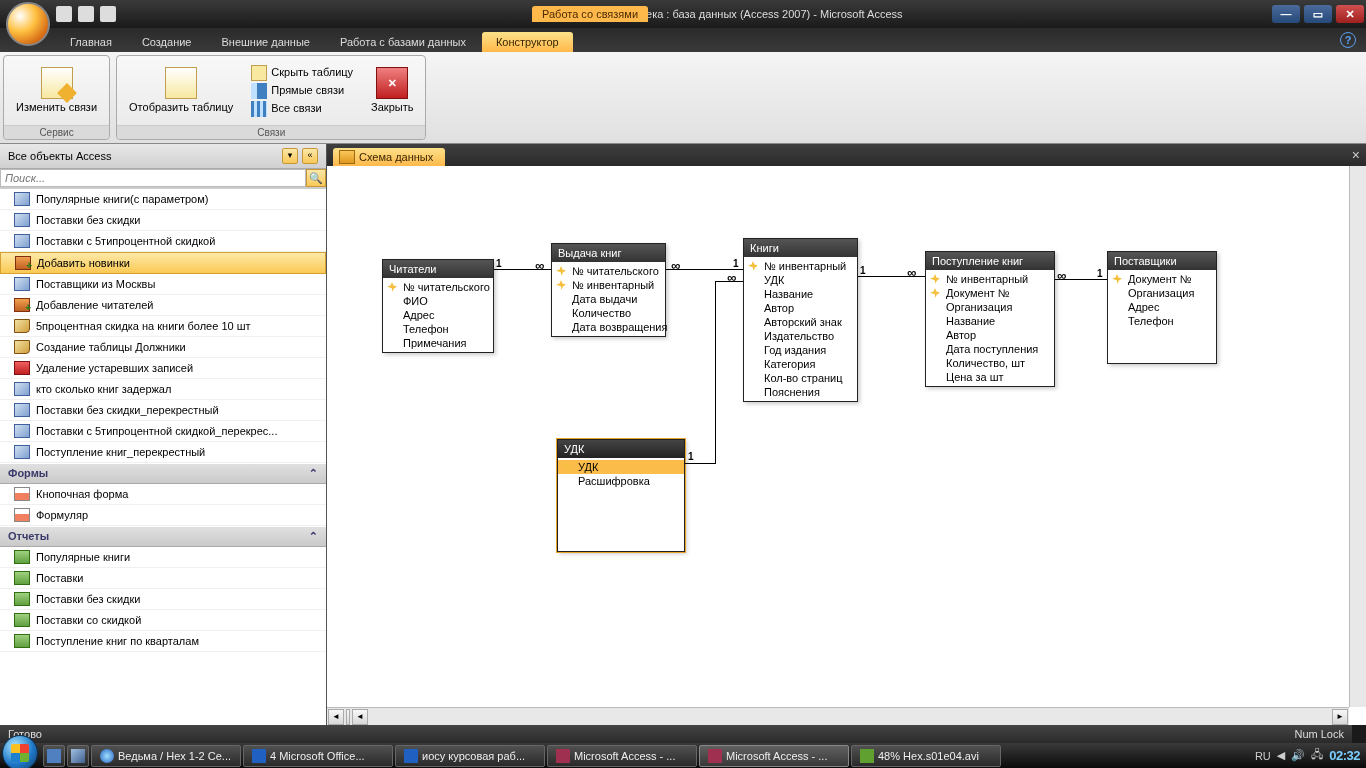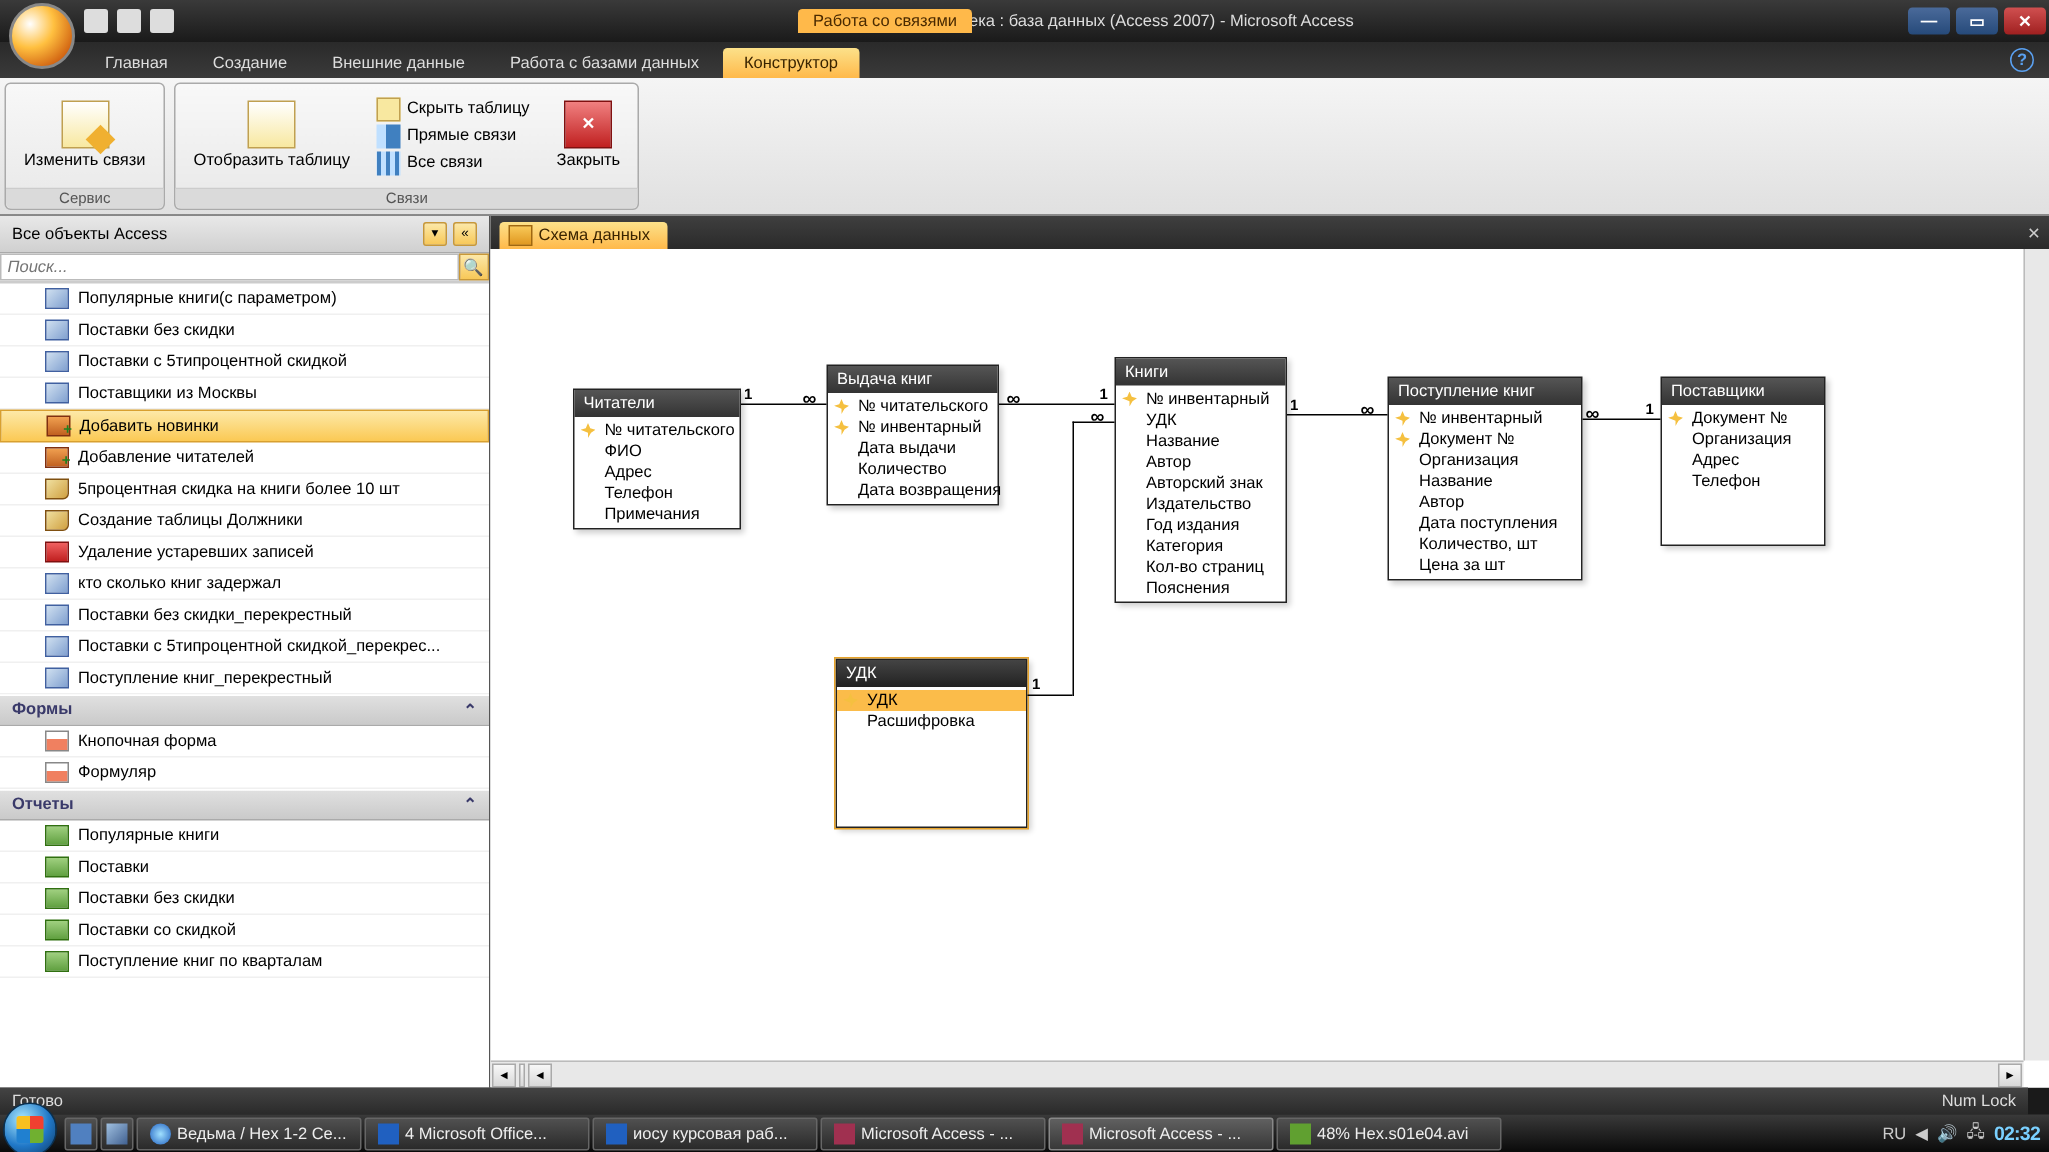--- a/index.html
+++ b/index.html
@@ -35,21 +35,21 @@
 
 
 .mainarea { position:absolute; top:144px; left:0; right:0; bottom:43px; display:flex; background:#3a3a3a; }
 .navpane { width:327px; background:#f4f4f4; display:flex; flex-direction:column; border-right:1px solid #555;}
 .nav-head { background:linear-gradient(#e8e8e8,#d0d0d0); padding:4px 8px; display:flex; align-items:center; justify-content:space-between; border-bottom:1px solid #aaa;}
 .nav-head span:first-child { font-weight:normal; }
 .nav-search { display:flex; border-bottom:1px solid #ccc; }
 .nav-search input { flex:1; border:1px solid #bbb; padding:2px 4px; font-style:italic; color:#888; }
 .nav-search .sbtn { width:20px; background:linear-gradient(#fce8a8,#f8c858); border:1px solid #c89838; display:flex;align-items:center;justify-content:center;}
 .nav-list { flex:1; overflow:hidden; background:#fff; }
-.nav-item { display:flex; align-items:center; gap:6px; padding:3px 8px 3px 30px; border-bottom:1px solid #f0f0f0; cursor:pointer; white-space:nowrap;}
+.nav-item { display:flex; align-items:center; gap:6px; padding:3px 8px 3px 14px; border-bottom:1px solid #f0f0f0; cursor:pointer; white-space:nowrap;}
 .nav-item.sel { background:linear-gradient(#fde9a8,#fbc954); border:1px solid #d8a030; }
 .nav-cat { background:linear-gradient(#e0e0e0,#cacaca); padding:3px 8px; font-weight:bold; color:#3a3a6a; display:flex; justify-content:space-between; border-top:1px solid #fff; border-bottom:1px solid #aaa;}
 .nav-ic { width:16px; height:14px; flex-shrink:0; }
 .collapse-btn{ width:16px;height:16px; background:linear-gradient(#fce8a8,#f8c858); border:1px solid #c89838; border-radius:2px; text-align:center; line-height:12px; font-size:9px;}
 
 
 .canvas-wrap { flex:1; display:flex; flex-direction:column; background:#fff; position:relative;}
 .doc-tabbar { height:22px; background:linear-gradient(#3f3f3f,#2a2a2a); display:flex; align-items:flex-end; position:relative;}
 .doc-tab { background:linear-gradient(#fce18a,#ffb94a); padding:2px 12px 2px 6px; margin-left:6px; border-radius:3px 3px 0 0; color:#3a2400; display:flex; align-items:center; gap:4px;}
 .doc-close { position:absolute; right:6px; top:3px; color:#ccc; font-size:14px; cursor:pointer;}
@@ -188,27 +188,27 @@
           <span>Популярные книги(с параметром)</span>
         </div>
       <div class="nav-item">
           <div class="nav-ic ic-query"></div>
           <span>Поставки без скидки</span>
         </div>
       <div class="nav-item">
           <div class="nav-ic ic-query"></div>
           <span>Поставки с 5типроцентной скидкой</span>
         </div>
-      <div class="nav-item">
-          <div class="nav-ic ic-query"></div>
-          <span>Поставщики из Москвы</span>
-        </div>
       <div class="nav-item sel">
           <div class="nav-ic ic-app"></div>
           <span>Добавить новинки</span>
+        </div>
+      <div class="nav-item">
+          <div class="nav-ic ic-query"></div>
+          <span>Поставщики из Москвы</span>
         </div>
       <div class="nav-item">
           <div class="nav-ic ic-app"></div>
           <span>Добавление читателей</span>
         </div>
       <div class="nav-item">
           <div class="nav-ic ic-query2"></div>
           <span>5процентная скидка на книги более 10 шт</span>
         </div>
       <div class="nav-item">

